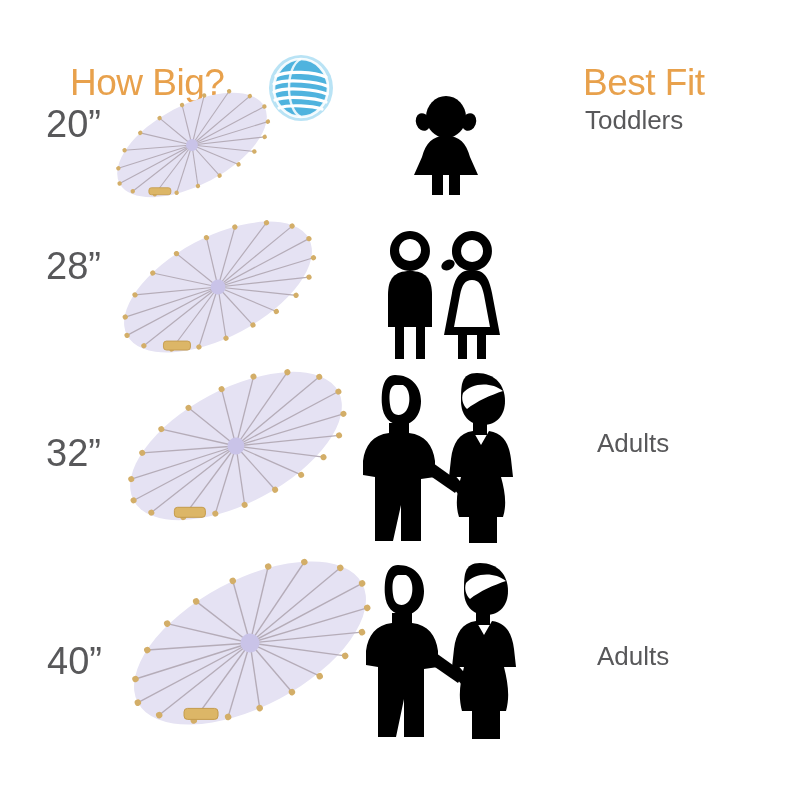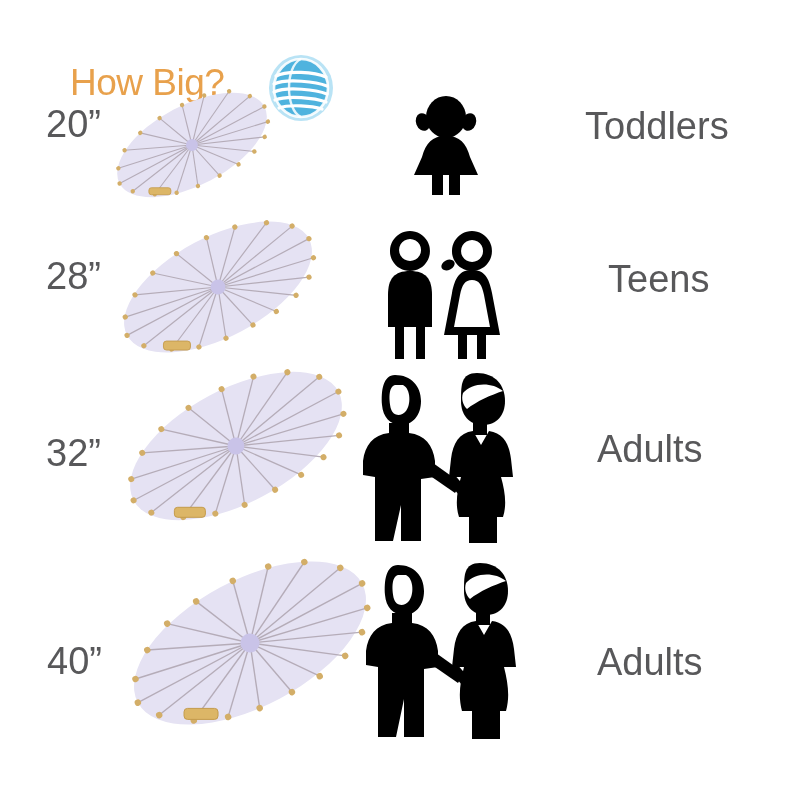--- a/index.html
+++ b/index.html
@@ -86,39 +86,39 @@
     position: absolute;
     color: #58585a;
     font-size: 38px;
     font-weight: 400;
     white-space: nowrap;
     letter-spacing: 0px;
   }
   .fit-label {
     position: absolute;
     color: #58585a;
-    font-size: 38px;
+    font-size: 26px;
     font-weight: 400;
     white-space: nowrap;
   }
   .parasol {
     position: absolute;
   }
   .people {
     position: absolute;
   }
 
   
   #row-0 { top: 85px;  height: 130px; padding-left: 16px; }
   #row-1 { top: 205px; height: 160px; }
   #row-2 { top: 360px; height: 195px; }
   #row-3 { top: 545px; height: 235px; }
 
   #row-0 .size-label { left: 46px;  top: 18px; }
-  #row-1 .size-label { left: 46px;  top: 50px; text-align: right; }
+  #row-1 .size-label { left: 46px;  top: 40px; text-align: right; }
   #row-2 .size-label { left: 46px;  top: 72px; }
   #row-3 .size-label { left: 47px;  top: 95px; }
 
   #row-0 .fit-label { left: 585px; top: 20px; }
   #row-1 .fit-label { left: 608px; top: 53px; }
   #row-2 .fit-label { left: 597px; top: 68px; }
   #row-3 .fit-label { left: 597px; top: 96px; }
 
   #row-0 .parasol { left: 100px; top: 0px;  width: 180px; height: 130px; }
   #row-1 .parasol { left: 103px; top: 10px; width: 226px; height: 155px; }
@@ -153,20 +153,21 @@
             <path d="M14 56 C25 52, 47 54, 57 57"></path>
           </g>
           <path d="M36 7 C20 14, 20 58, 36 65" stroke="#ffffff" stroke-width="2.4" fill="none" opacity="0.85"></path>
           <ellipse cx="36" cy="36" rx="27" ry="29" fill="none" stroke="#ffffff" stroke-width="2.6" opacity="0.9"></ellipse>
         </svg>
       </div>
 
 
     </div>
 
+    <div class="col-title right">Best Fit</div>
   </div>
 
   <div class="row" id="row-0">
     <div class="size-label">20”</div>
 
     <div class="parasol">
       <svg viewBox="0 0 180 130" width="180" height="130">
         <g transform="rotate(-28 92 60)">
           <ellipse cx="92" cy="60" rx="82" ry="40" fill="#e5e2f3"></ellipse>
           <g stroke="#b5acb8" stroke-width="1.1" fill="none">
@@ -304,21 +305,20 @@
           <path d="M100 8 a20 20 0 1 1 -0.1 0 Z M100 17 a11 11 0 1 0 0.1 0 Z"></path>
           <ellipse cx="76" cy="42" rx="7" ry="5" transform="rotate(-25 76 42)"></ellipse>
           <path d="M100 47 C112 47, 117 54, 120 70 L128 112 L72 112 L80 70 C83 54, 88 47, 100 47 Z
                    M100 57 C93 57, 90 62, 88 72 L82 104 L118 104 L112 72 C110 62, 107 57, 100 57 Z"></path>
           <rect x="86" y="112" width="9" height="24"></rect>
           <rect x="105" y="112" width="9" height="24"></rect>
         </g>
       </svg>
     </div>
 
-    <div class="fit-label">Teens</div>
   </div>
 
   <div class="row" id="row-2">
     <div class="size-label">32”</div>
 
     <div class="parasol">
       <svg viewBox="0 0 252 182" width="252" height="182">
         <g transform="rotate(-28 128 86)">
           <ellipse cx="128" cy="86" rx="116" ry="57" fill="#e5e2f3"></ellipse>
           <g stroke="#b5acb8" stroke-width="1.3" fill="none">

